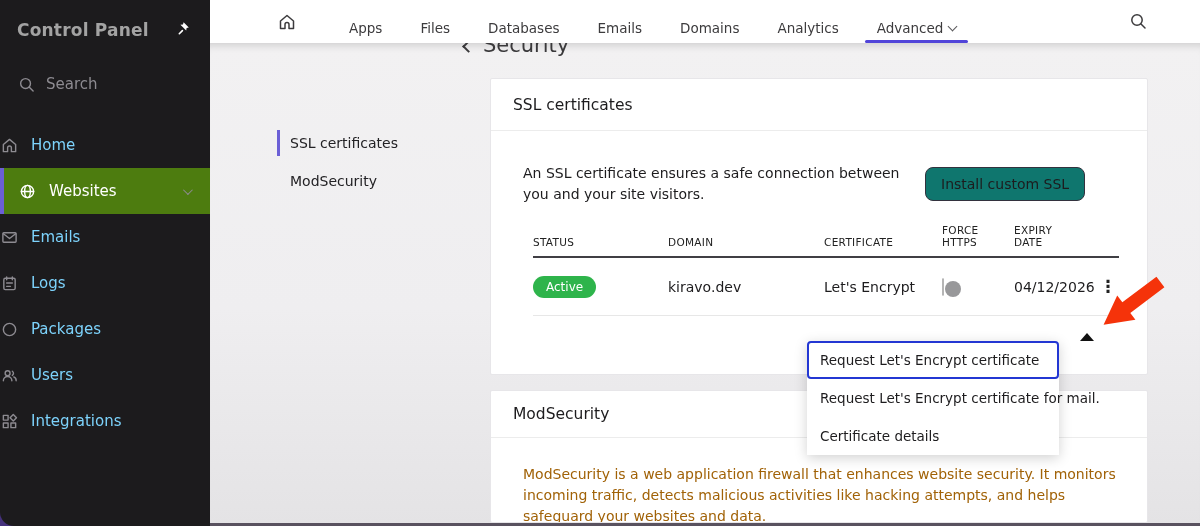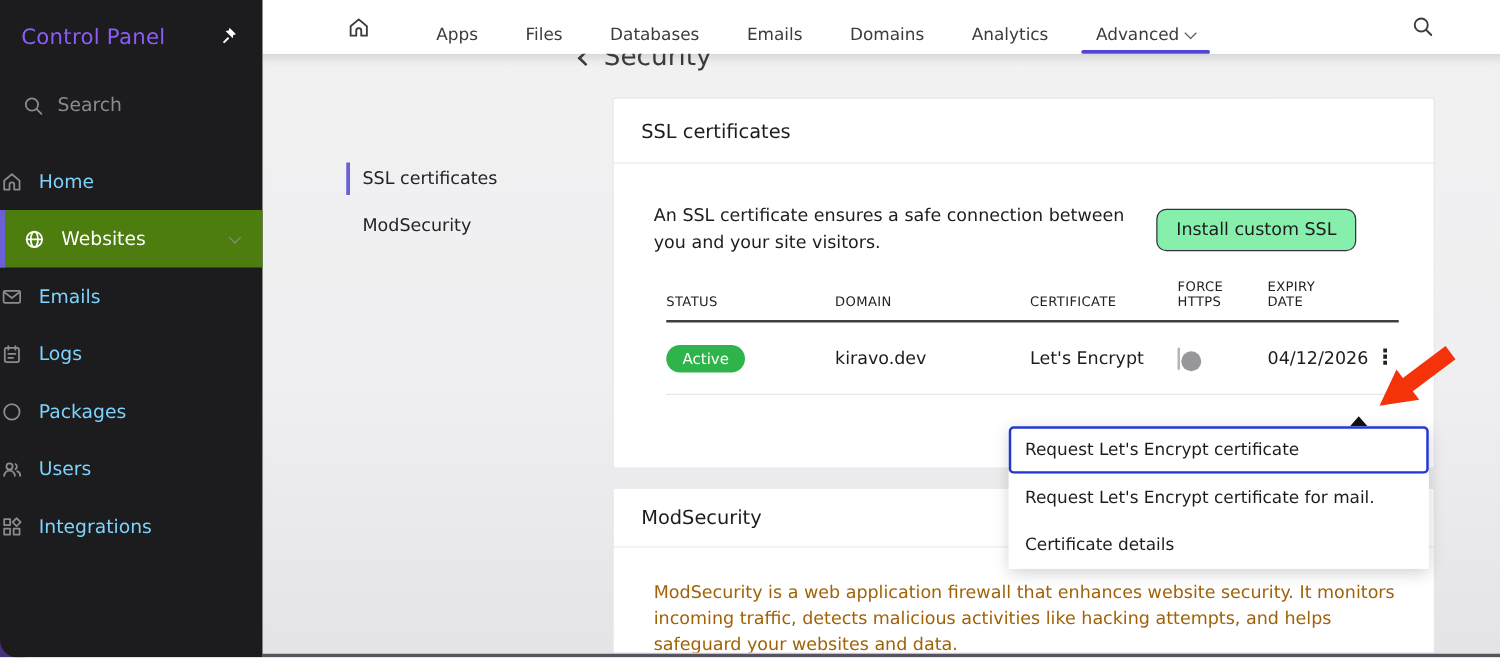--- a/index.html
+++ b/index.html
@@ -58,21 +58,21 @@
 
   
   .sidebar {
     position:absolute; left:0; top:0; width:210px; height:526px; z-index:7;
     background:#1c1b1d; border-bottom-left-radius:14px; color:#959399;
   }
   .sb-title-row {
     display:flex; align-items:center; justify-content:space-between;
     padding:20px 20px 0 17px;
   }
-  .sb-title { font-size:17px; font-weight:400; color:#8b5cf6; letter-spacing:0.2px; }
+  .sb-title { font-size:17px; font-weight:700; color:#a3a3a3; letter-spacing:0.2px; }
   .sb-search {
     display:flex; align-items:center; gap:11px; margin-top:28px;
     padding-left:18px; height:32px; font-size:15px; color:#8d8b91; cursor:pointer;
   }
   .sb-nav { margin-top:22px; }
   .sb-item {
     display:flex; align-items:center; gap:12px; height:46px;
     padding-left:0; font-size:15px; color:#7dd3fc; cursor:pointer;
   }
   .sb-item .sb-ic { display:flex; width:19px; justify-content:center; }
@@ -105,21 +105,21 @@
   .card-header {
     height:52px; display:flex; align-items:center; padding:0 22px;
     font-size:15.5px; color:#1d1c1e; border-bottom:1px solid #ececec;
   }
   .card-mod .card-header { height:47px; }
   .card-body { padding:0 30px 0 32px; }
   .desc-row { display:flex; justify-content:flex-start; padding-top:32px; }
   .desc { width:402px; font-size:14px; line-height:1.48; color:#1d1c1e; }
   .btn-outline {
     align-self:flex-start; margin-top:4px; padding:8px 15px;
-    border:1px solid #33323e; border-radius:8px; background:#86efac;
+    border:1px solid #33323e; border-radius:8px; background:#0f766e;
     font-size:14px; color:#1d1c1e; cursor:pointer; white-space:nowrap;
     font-family:inherit;
   }
   .mod-desc { padding-top:26px; font-size:14px; line-height:1.5; color:#a16207; width:600px; }
 
   
   .table { margin:18px 0 0 10px; width:586px; }
   .thead {
     display:flex; align-items:flex-end; min-height:36px;
     padding-bottom:8px; border-bottom:2px solid #403f44;
@@ -145,21 +145,21 @@
     border-radius:12px; background:#fff; cursor:pointer;
   }
   .toggle .knob {
     position:absolute; left:2px; top:2px; width:16px; height:16px;
     border-radius:50%; background:#98989a;
   }
   .kebab { font-size:17px; font-weight:700; color:#222; cursor:pointer; line-height:1; }
 
   
   .dropdown {
-    position:absolute; left:807px; top:341px; width:336px; z-index:8;
+    position:absolute; left:807px; top:341px; width:252px; z-index:8;
     background:#fff; box-shadow:0 3px 12px rgba(0,0,0,0.18);
   }
   .dd-item {
     padding:11px 13px; font-size:13.5px; color:#1d1c1e;
     white-space:nowrap; cursor:pointer; background:#fff;
   }
   .dd-item.focused { border:2px solid #2337d3; border-radius:4px; padding:9px 11px; }
   .dd-caret {
     position:absolute; left:1080px; top:333px; z-index:8;
     width:0; height:0; border-left:7px solid transparent; border-right:7px solid transparent;

